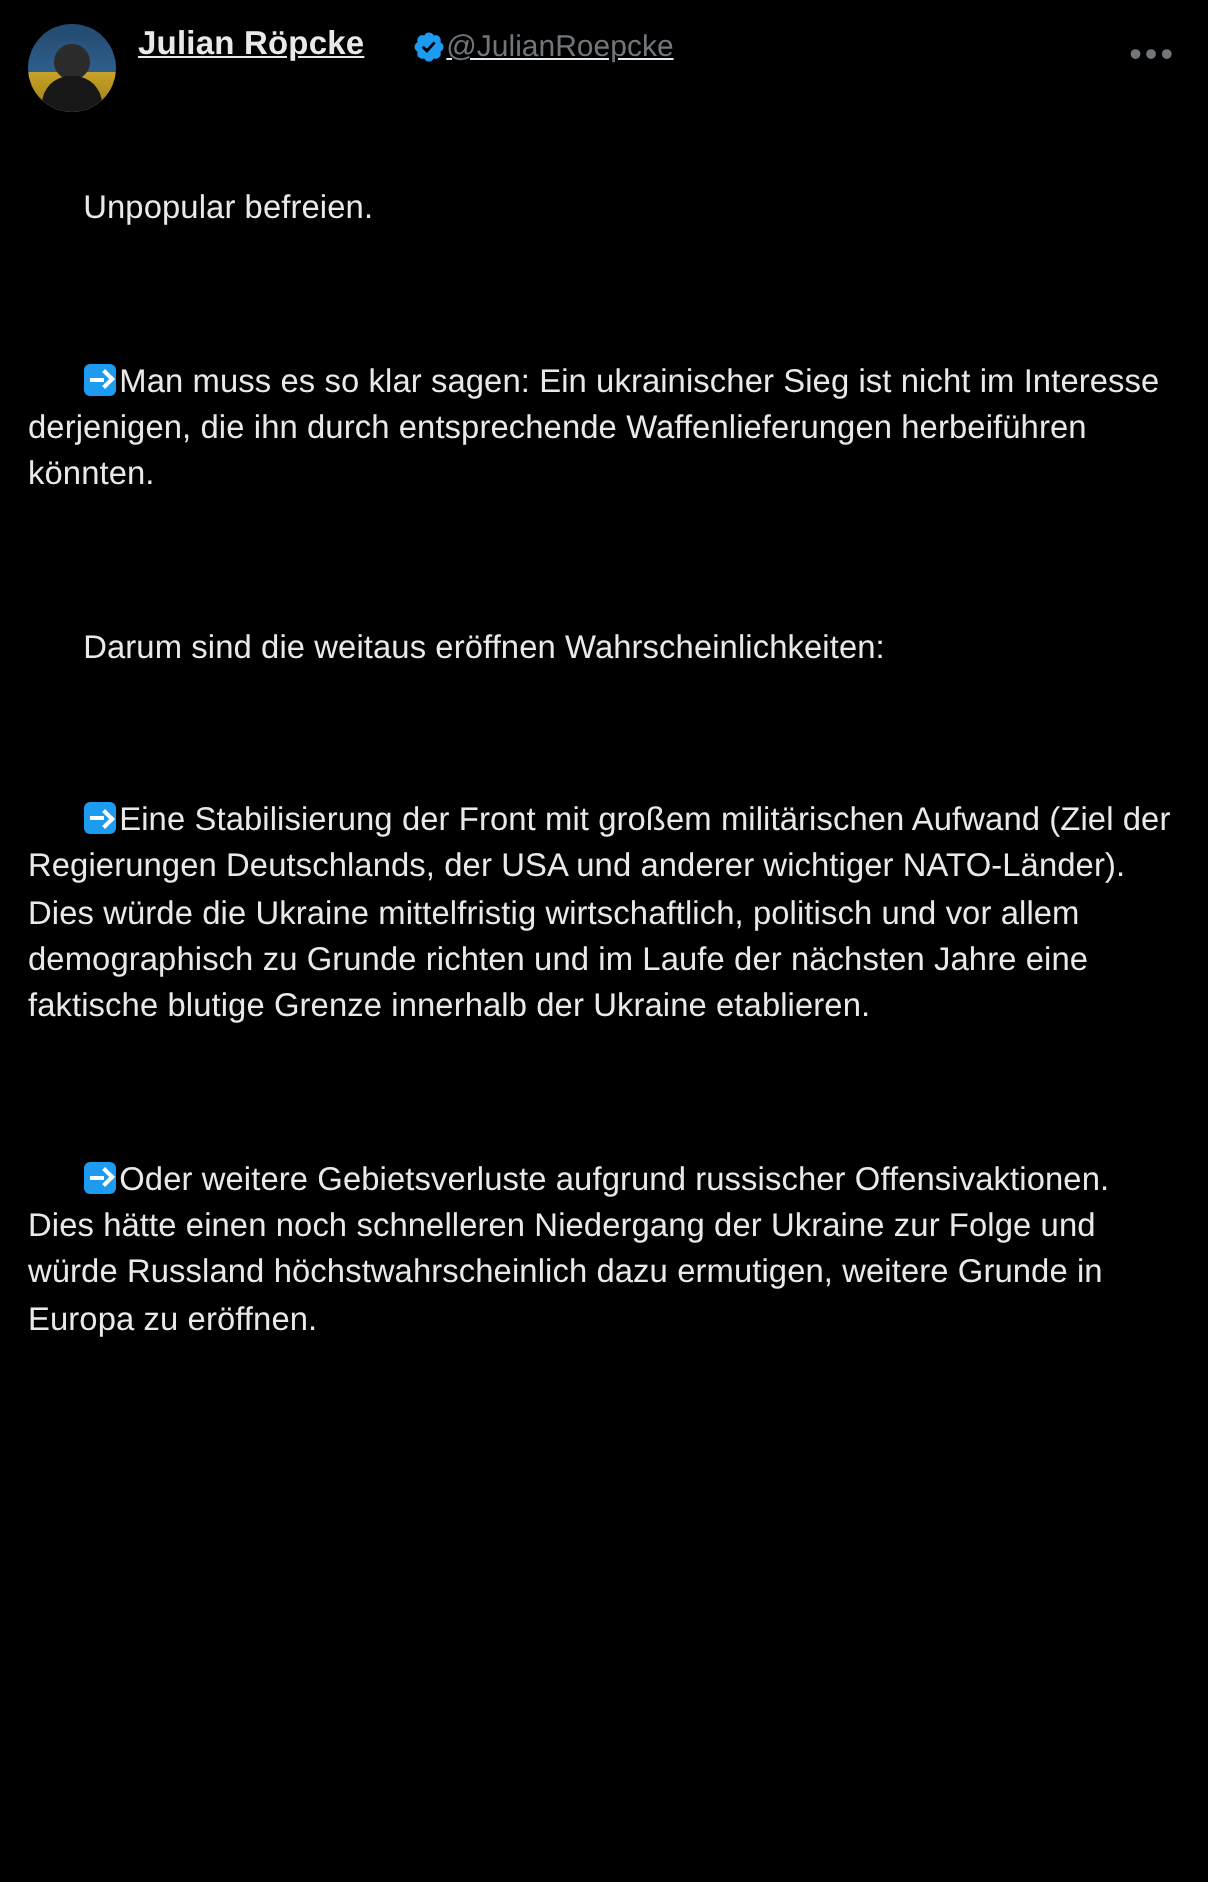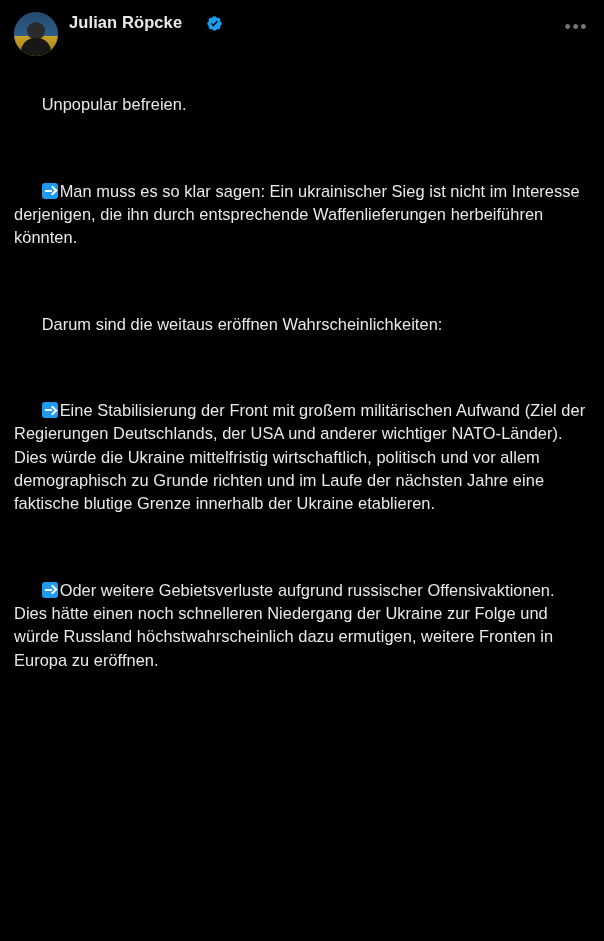--- a/index.html
+++ b/index.html
@@ -65,20 +65,21 @@
     width: 30px;
     height: 18px;
     border-radius: 14px 14px 0 0;
     background: #171717;
   }
   .names {
     display: flex;
     flex-direction: row;
     justify-content: center;
     padding-top: 1px;
+    text-decoration: underline;
   }
   .name-row {
     display: flex;
     align-items: center;
     line-height: 1.15;
   }
   .display-name {
     font-size: 16.5px;
     font-weight: bold;
     color: #e7e9ea;
@@ -181,39 +182,40 @@
         <span class="flag">
           <span class="flag-top"></span>
           <span class="flag-bot"></span>
         </span>
         <span class="verified">
           <svg viewBox="0 0 22 22" width="17" height="17" aria-hidden="true">
             <path fill="#1d9bf0" d="M20.396 11c-.018-.646-.215-1.275-.57-1.816-.354-.54-.852-.972-1.438-1.246.223-.607.27-1.264.14-1.897-.131-.634-.437-1.218-.882-1.687-.47-.445-1.053-.75-1.687-.882-.633-.13-1.29-.083-1.897.14-.273-.587-.704-1.086-1.245-1.44S11.647 1.62 11 1.604c-.646.017-1.273.213-1.813.568s-.969.854-1.24 1.44c-.608-.223-1.267-.272-1.902-.14-.635.13-1.22.436-1.69.882-.445.47-.749 1.055-.878 1.688-.13.633-.08 1.29.144 1.896-.587.274-1.087.705-1.443 1.245-.356.54-.555 1.17-.574 1.817.02.647.218 1.276.574 1.817.356.54.856.972 1.443 1.245-.224.606-.274 1.263-.144 1.896.13.634.433 1.218.877 1.688.47.443 1.054.747 1.687.878.633.132 1.29.084 1.897-.136.274.586.705 1.084 1.246 1.439.54.354 1.17.551 1.816.569.647-.016 1.276-.212 1.817-.567s.972-.854 1.245-1.44c.604.239 1.266.296 1.903.164.636-.132 1.22-.447 1.68-.907.46-.46.776-1.044.908-1.681s.075-1.299-.165-1.903c.586-.274 1.084-.705 1.439-1.246.354-.54.551-1.17.569-1.816zM9.662 14.85l-3.429-3.428 1.293-1.302 2.072 2.072 4.4-4.794 1.347 1.246z"></path>
           </svg>
         </span>
       </div>
+      <div class="handle">@JulianRoepcke</div>
     </div>
     <div class="more-btn">•••</div>
   </div>
 
   <div class="tweet-body">
     <p class="para">
       <span>Unpopular befreien.</span>
     </p>
     <p class="para">
       <span class="arrow"></span><span>Man muss es so klar sagen: Ein ukrainischer Sieg ist nicht im Interesse derjenigen, die ihn durch entsprechende Waffenlieferungen herbeiführen könnten.</span>
     </p>
     <p class="para">
       <span>Darum sind die weitaus eröffnen Wahrscheinlichkeiten:</span>
     </p>
     <p class="para">
       <span class="arrow"></span><span>Eine Stabilisierung der Front mit großem militärischen Aufwand (Ziel der Regierungen Deutschlands, der USA und anderer wichtiger NATO-Länder). Dies würde die Ukraine mittelfristig wirtschaftlich, politisch und vor allem demographisch zu Grunde richten und im Laufe der nächsten Jahre eine faktische blutige Grenze innerhalb der Ukraine etablieren.</span>
     </p>
     <p class="para">
-      <span class="arrow"></span><span>Oder weitere Gebietsverluste aufgrund russischer Offensivaktionen. Dies hätte einen noch schnelleren Niedergang der Ukraine zur Folge und würde Russland höchstwahrscheinlich dazu ermutigen, weitere Fronten in Europa zu eröffnen.</span>
+      <span class="arrow"></span><span>Oder weitere Gebietsverluste aufgrund russischer Offensivaktionen. Dies hätte einen noch schnelleren Niedergang der Ukraine zur Folge und würde Russland höchstwahrscheinlich dazu ermutigen, weitere Grunde in Europa zu eröffnen.</span>
     </p>
     <p class="para">
       
     </p>
 
   </div>
 
 </div>
 
 </body></html>

